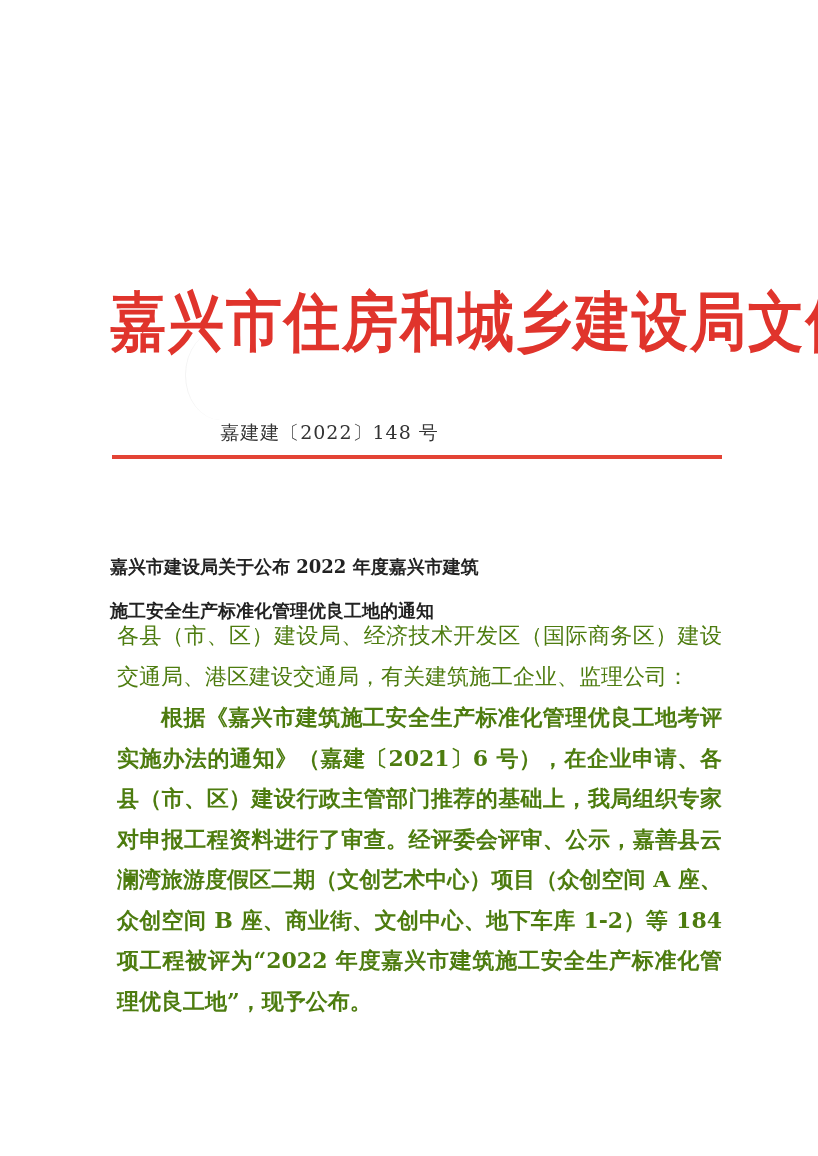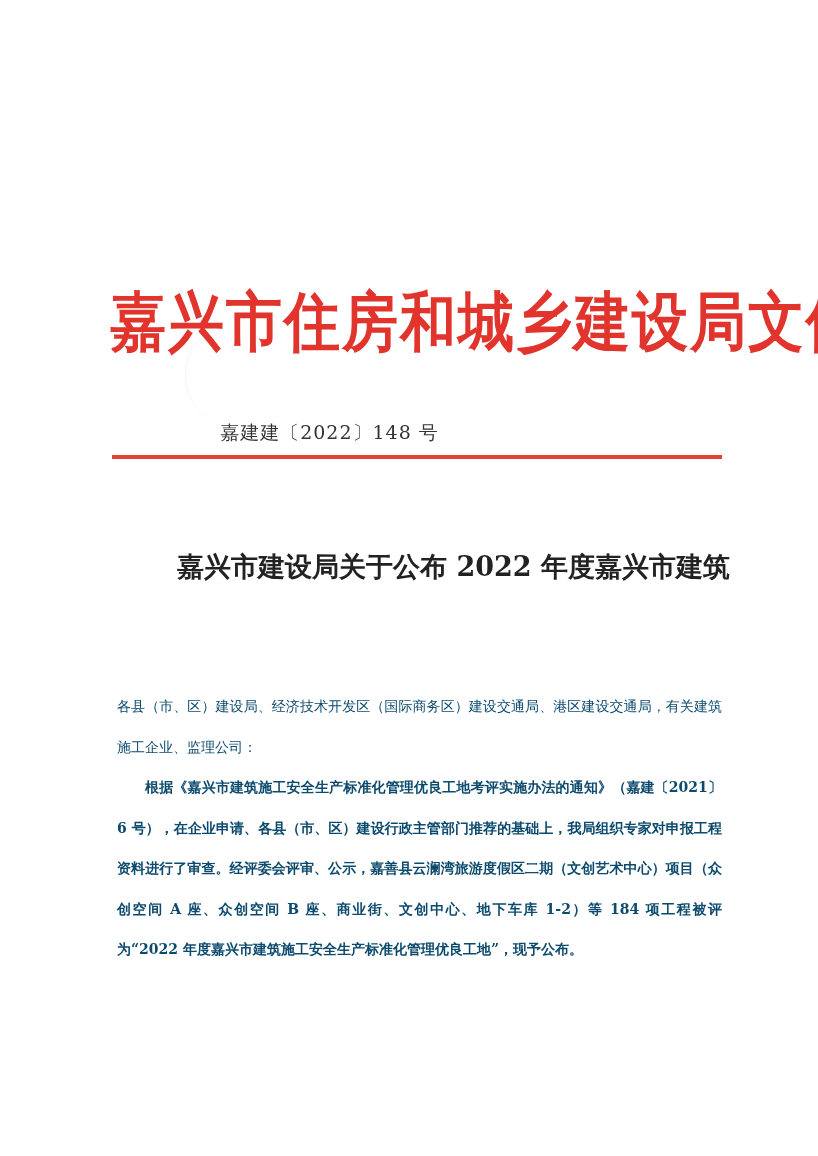--- a/index.html
+++ b/index.html
@@ -15,45 +15,46 @@
     white-space: nowrap;
   }
   .doc-number {
     position: absolute; left: 0; width: 659px; top: 420px; text-align: center;
     font-size: 19px; color: #333; letter-spacing: 1px;
   }
   .red-rule {
     position: absolute; left: 112px; top: 455px; width: 610px; height: 4px; background: #e34335;
   }
   .doc-title {
-    position: absolute; left: 110px; top: 545px; width: 620px; text-align: right;
-    font-size: 27px; font-weight: bold; line-height: 44px; color: #222;
+    position: absolute; left: 110px; top: 545px; width: 620px; text-align: left;
+    font-size: 18px; font-weight: bold; line-height: 44px; color: #222;
   }
   .body-text {
-    position: absolute; left: 117px; top: 686px; width: 605px;
-    font-size: 14px; line-height: 40.5px; color: #0c4a6e; text-align: justify;
+    position: absolute; left: 117px; top: 616px; width: 605px;
+    font-size: 22px; line-height: 40.5px; color: #4d7c0f; text-align: justify;
   }
   .body-text p { margin: 0; }
   .indent { text-indent: 2em; font-weight: bold; }
   .seal-mark {
     position: absolute; left: 185px; top: 330px; width: 70px; height: 90px;
     border-left: 1px solid #ececec; border-radius: 50%; opacity: 0.6;
   }
 </style>
 </head>
 <body>
 
 <div class="page">
   <div class="seal-mark"></div>
 
   <div class="header-title">嘉兴市住房和城乡建设局文件</div>
   <div class="doc-number">嘉建建〔2022〕148 号</div>
   <div class="red-rule"></div>
 
   <div class="doc-title">
     <div>嘉兴市建设局关于公布 2022 年度嘉兴市建筑</div>
+    <div>施工安全生产标准化管理优良工地的通知</div>
   </div>
 
   <div class="body-text">
     <p>各县（市、区）建设局、经济技术开发区（国际商务区）建设交通局、港区建设交通局，有关建筑施工企业、监理公司：</p>
     <p class="indent">根据《嘉兴市建筑施工安全生产标准化管理优良工地考评实施办法的通知》（嘉建〔2021〕6 号），在企业申请、各县（市、区）建设行政主管部门推荐的基础上，我局组织专家对申报工程资料进行了审查。经评委会评审、公示，嘉善县云澜湾旅游度假区二期（文创艺术中心）项目（众创空间 A 座、众创空间 B 座、商业街、文创中心、地下车库 1-2）等 184 项工程被评为“2022 年度嘉兴市建筑施工安全生产标准化管理优良工地”，现予公布。</p>
   </div>
 </div>
 
 </body></html>

